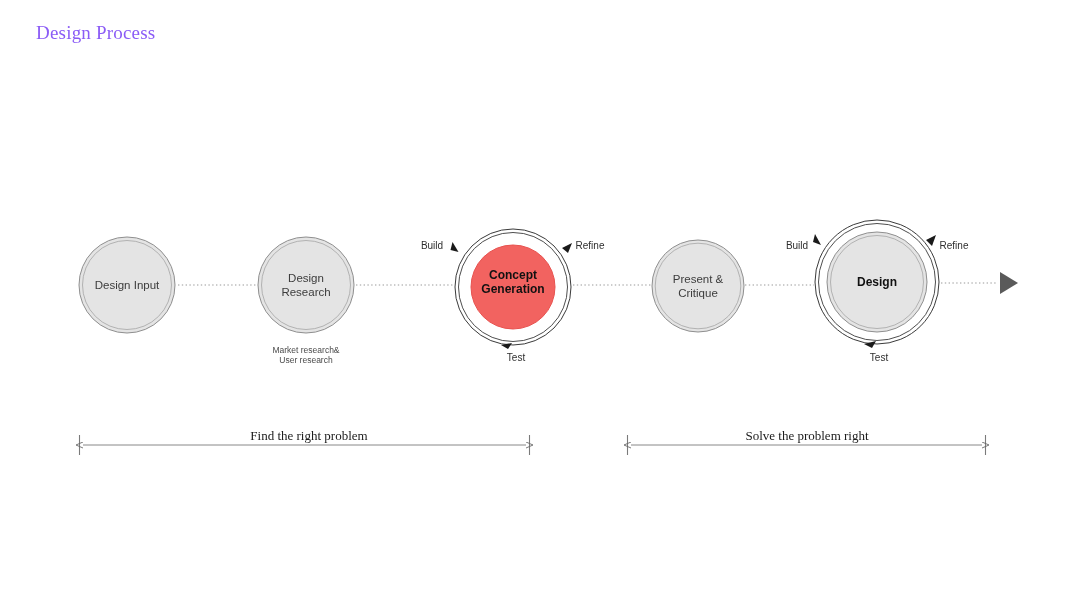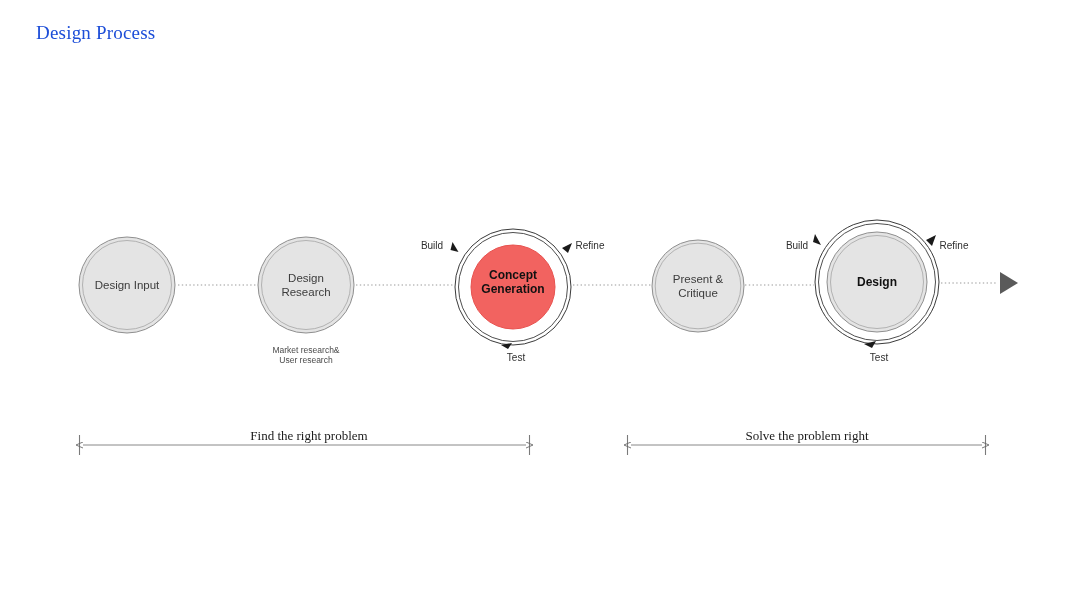--- a/index.html
+++ b/index.html
@@ -13,21 +13,21 @@
     overflow: hidden;
     font-family: "Liberation Sans", sans-serif;
     position: relative;
   }
   #page-title {
     position: absolute;
     left: 36px;
     top: 22px;
     font-family: "Liberation Serif", serif;
     font-size: 19px;
-    color: #1d4ed8;
+    color: #8b5cf6;
     letter-spacing: 0.2px;
     white-space: nowrap;
   }
   #diagram-canvas {
     position: absolute;
     left: 0;
     top: 0;
     width: 1067px;
     height: 600px;
   }

